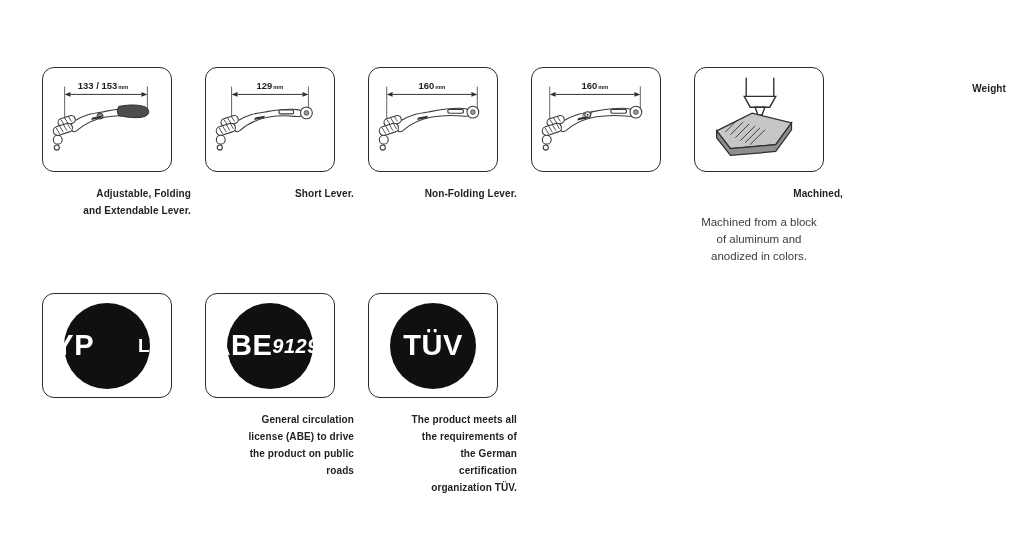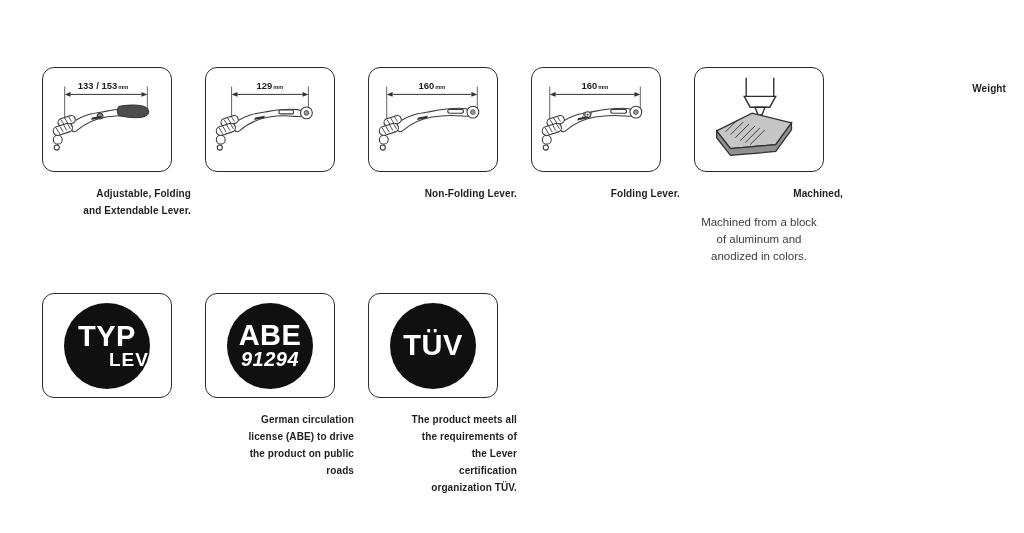--- a/index.html
+++ b/index.html
@@ -29,21 +29,21 @@
   }
   .lever-svg{width:130px;height:105px;display:block;}
   .dim-text{font-size:9.6px;font-weight:600;fill:#1f1f1f;}
   .dim-unit{font-size:5.8px;font-weight:600;fill:#1f1f1f;}
   .art{stroke:#3a3a3a;fill:#ffffff;stroke-width:1.1;}
   .thin{stroke:#3a3a3a;stroke-width:.8;fill:none;}
   .dimline{stroke:#2f2f2f;stroke-width:1;fill:none;}
   .arrow{fill:#2f2f2f;stroke:none;}
   .badge-circle{
     width:86px;height:86px;border-radius:50%;background:#101010;color:#ffffff;
-    display:flex;flex-direction:column;align-items:center;justify-content:center;
+    display:flex;align-items:center;justify-content:center;
     text-align:center;font-weight:700;
   }
   .badge-top-lg{font-size:29px;line-height:27px;letter-spacing:.5px;}
   .badge-bottom-md{font-size:19px;line-height:19px;letter-spacing:1px;margin-left:44px;}
   .badge-bottom-num{font-size:20px;line-height:20px;letter-spacing:.5px;font-style:italic;}
   .weight-label{font-size:16.5px;font-weight:700;font-style:italic;fill:#ffffff;}
 </style>
 </head>
 <body>
 
@@ -107,20 +107,21 @@
             <g transform="rotate(-18 20 62)">
               <rect class="art" x="10" y="58" width="20" height="9" rx="4.5"></rect>
               <path class="thin" d="M14,59 l1.5,7 M18,58.5 l1.5,7 M22,58 l1.5,7 M26,57.5 l1.5,7"></path>
             </g>
             <circle class="art" cx="15" cy="73" r="4.5"></circle>
             <circle class="art" cx="14" cy="81" r="2.6"></circle>
             <path d="M50,50.5 l10,-1.8 l-1.2,2.4 l-10,1.8 Z" fill="#2f2f2f"></path>
           </g>
         </svg>
       </div>
+      <div class="caption">Short Lever.</div>
     </div>
 
     <div class="cell">
       <div class="card">
         <svg class="lever-svg" viewBox="0 0 130 105">
           <g>
             <line class="thin" x1="18" y1="19" x2="18" y2="52"></line>
             <line class="thin" x1="110" y1="19" x2="110" y2="42"></line>
             <line class="dimline" x1="24" y1="27" x2="104" y2="27"></line>
             <polygon class="arrow" points="18,27 24,24.6 24,29.4"></polygon>
@@ -175,21 +176,20 @@
             <g transform="rotate(-18 20 62)">
               <rect class="art" x="10" y="58" width="20" height="9" rx="4.5"></rect>
               <path class="thin" d="M14,59 l1.5,7 M18,58.5 l1.5,7 M22,58 l1.5,7 M26,57.5 l1.5,7"></path>
             </g>
             <circle class="art" cx="15" cy="73" r="4.5"></circle>
             <circle class="art" cx="14" cy="81" r="2.6"></circle>
             <path d="M47,51 l10,-1.8 l-1.2,2.4 l-10,1.8 Z" fill="#2f2f2f"></path>
           </g>
         </svg>
       </div>
-      <div class="caption">Folding Lever.</div>
     </div>
 
     <div class="cell">
       <div class="card">
         <svg class="lever-svg" viewBox="0 0 130 105">
           <g stroke="#2f2f2f" stroke-width="1.4" fill="#ffffff">
             <path d="M52,10 V29 M80,10 V29" fill="none"></path>
             <path d="M50,29 H82 L76,40 H56 Z"></path>
             <path d="M61,40 H71 L68,48 H64 Z"></path>
             <path d="M64,48 H68 L66,60 Z" fill="#6e6e6e"></path>
@@ -231,33 +231,33 @@
       </div>
     </div>
 
     <div class="cell">
       <div class="card">
         <div class="badge-circle">
           <div class="badge-top-lg">ABE</div>
           <div class="badge-bottom-num">91294</div>
         </div>
       </div>
-      <div class="caption">German circulation
+      <div class="caption">General circulation
 license (ABE) to drive
 the product on public
 roads</div>
     </div>
 
     <div class="cell">
       <div class="card">
         <div class="badge-circle">
           <div class="badge-top-lg">TÜV</div>
         </div>
       </div>
       <div class="caption">The product meets all
 the requirements of
-the Lever
+the German
 certification
 organization TÜV.</div>
     </div>
 
   </div>
 </div>
 
 </body></html>

